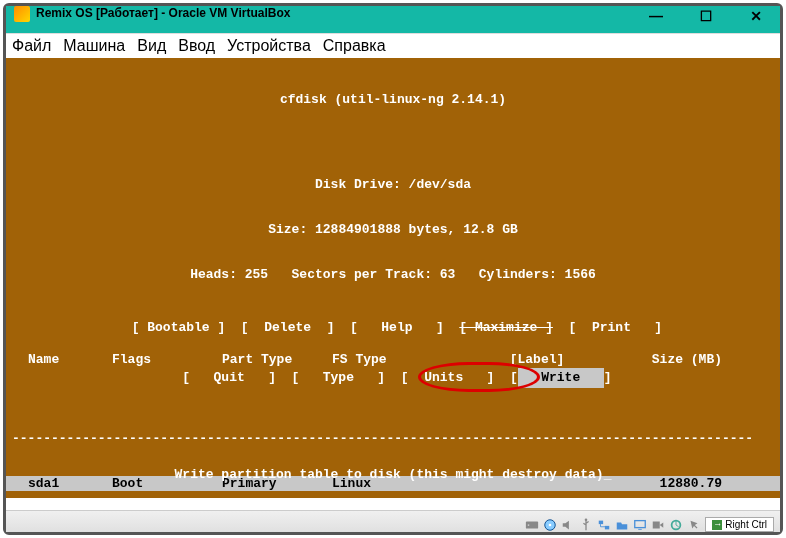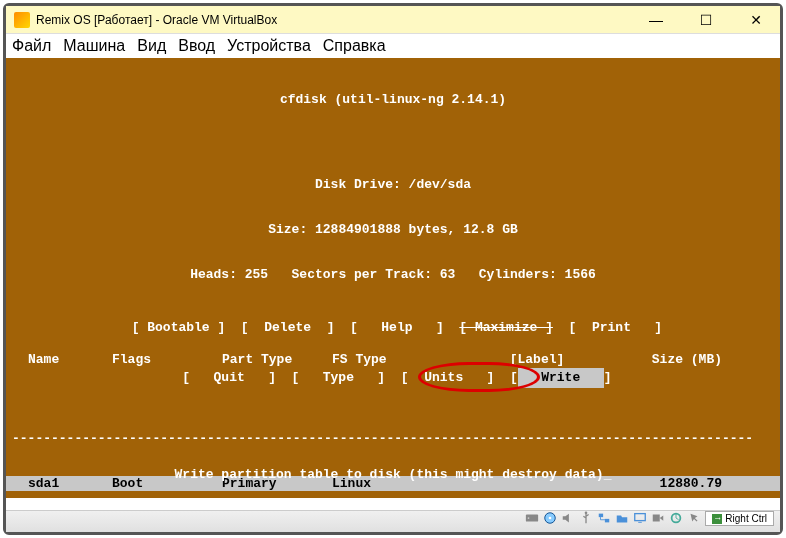--- a/index.html
+++ b/index.html
@@ -1,34 +1,34 @@
 <!DOCTYPE html>
 <html><head>
 <meta charset="utf-8">
 <style>
 * { margin: 0; padding: 0; box-sizing: border-box; }
 body { background: #fff; font-family: sans-serif; width: 786px; height: 538px; position: relative; }
 .outer-border { border: 3px solid #555; border-radius: 6px; width: 780px; height: 532px; margin: 3px; background: #fff; position: relative; }
-.titlebar { height: 28px; display: flex; align-items: center; padding: 0 8px; background: #fef9c3; border-bottom: 1px solid #ddd; }
+.titlebar { height: 28px; display: flex; align-items: flex-start; padding: 0 8px; background: #14b8a6; border-bottom: 1px solid #ddd; font-weight: bold; }
 .titlebar .icon { width: 16px; height: 16px; background: linear-gradient(135deg,#ff8c00,#ffd700); margin-right: 6px; border-radius: 2px; }
 .titlebar .title { font-size: 12px; flex: 1; }
 .winbtns { display: flex; gap: 18px; }
 .winbtn { width: 32px; height: 20px; display: flex; align-items: center; justify-content: center; font-size: 14px; font-family: sans-serif; cursor: default; }
 .menubar { height: 24px; display: flex; align-items: center; padding: 0 6px; gap: 12px; font-size: 16px; background: #fff; }
 .menubar span { cursor: default; }
 .terminal { background: #a16207; color: #fff; font-family: "Courier New", monospace; font-size: 13px; font-weight: bold; height: 440px; padding: 4px 0; position: relative; white-space: pre; }
 .center { text-align: center; }
 .header-row { color: #fff; padding: 0 6px; }
 .sel-row { background: #c8c8c8; color: #000; padding: 0 6px; }
 .menu-area { position: absolute; bottom: 40px; width: 100%; text-align: center; }
 .menu-line { line-height: 20px; }
 .write-btn { background: #c8c8c8; color: #000; padding: 0 0; display: inline-block; }
 .oval { position: absolute; border: 3px solid #d00; border-radius: 50%/60%; width: 122px; height: 30px; pointer-events: none; }
 .hint { position: absolute; bottom: 16px; width: 100%; text-align: center; }
-.statusbar { position: absolute; bottom: 0; left: 0; right: 0; height: 22px; background: linear-gradient(#f0f0f0,#e0e0e0); border-top: 1px solid #ccc; display: flex; align-items: flex-start; justify-content: flex-end; padding: 0 6px; gap: 4px; font-size: 11px; }
+.statusbar { position: absolute; bottom: 0; left: 0; right: 0; height: 22px; background: linear-gradient(#f0f0f0,#e0e0e0); border-top: 1px solid #ccc; display: flex; align-items: flex-end; justify-content: flex-end; padding: 0 6px; gap: 4px; font-size: 11px; }
 .sb-icon { width: 14px; height: 14px; display: inline-block; }
 .sb-icon svg { width: 14px; height: 14px; }
 .hostkey { border: 1px solid #aaa; padding: 1px 6px; background: #fff; font-size: 10px; display: flex; align-items: center; gap: 3px; }
 .arrow-sq { width: 10px; height: 10px; background: #3c8f3c; display: inline-block; position: relative; }
 .arrow-sq::after { content: "→"; color: #fff; font-size: 9px; position: absolute; left: 1px; top: -2px; }
 .col { display: inline-block; }
 </style>
 </head>
 <body>
 

